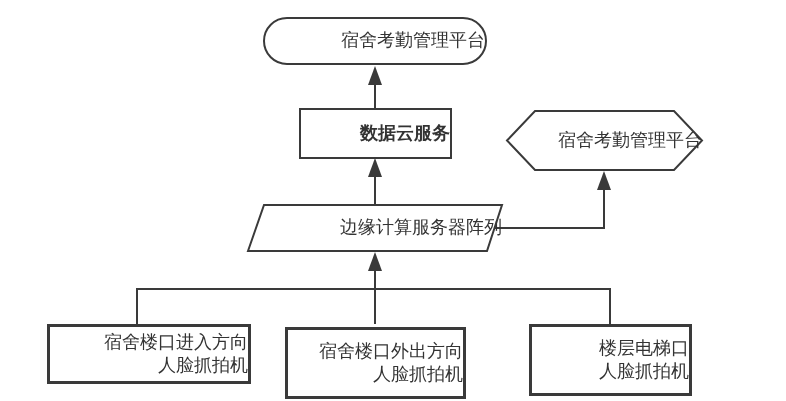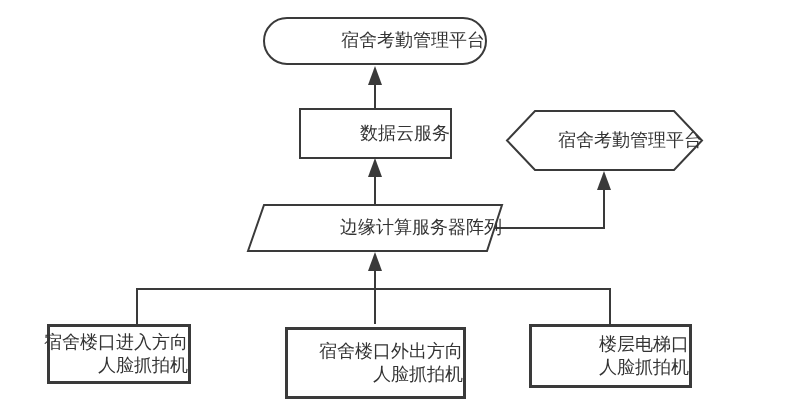--- a/index.html
+++ b/index.html
@@ -61,37 +61,38 @@
     border: none;
   }
   .node.stadium {
     left: 263px; top: 17px; width: 224px; height: 48px;
     border: 2px solid var(--stroke);
     border-radius: 24px;
   }
   .node.rect-cloud {
     left: 299px; top: 108px; width: 153px; height: 51px;
     border: 2px solid var(--stroke);
+    font-weight: bold;
   }
   .node.hexagon-text {
     left: 507px; top: 111px; width: 195px; height: 59px;
   }
   .node.parallelogram-text {
     left: 248px; top: 205px; width: 254px; height: 46px;
   }
   .node.camera-box-1 {
-    left: 47px; top: 324px; width: 144px; height: 60px;
+    left: 47px; top: 324px; width: 204px; height: 60px;
     border: 3px solid var(--stroke);
   }
   .node.camera-box-2 {
     left: 285px; top: 327px; width: 181px; height: 72px;
     border: 3px solid var(--stroke);
   }
   .node.camera-box-3 {
-    left: 529px; top: 324px; width: 163px; height: 64px;
+    left: 529px; top: 324px; width: 163px; height: 72px;
     border: 3px solid var(--stroke);
     font-family: Liberation Serif, serif;
   }
   .node .label-line { display: block; }
 </style>
 </head>
 <body>
 
 <div class="canvas">
 

